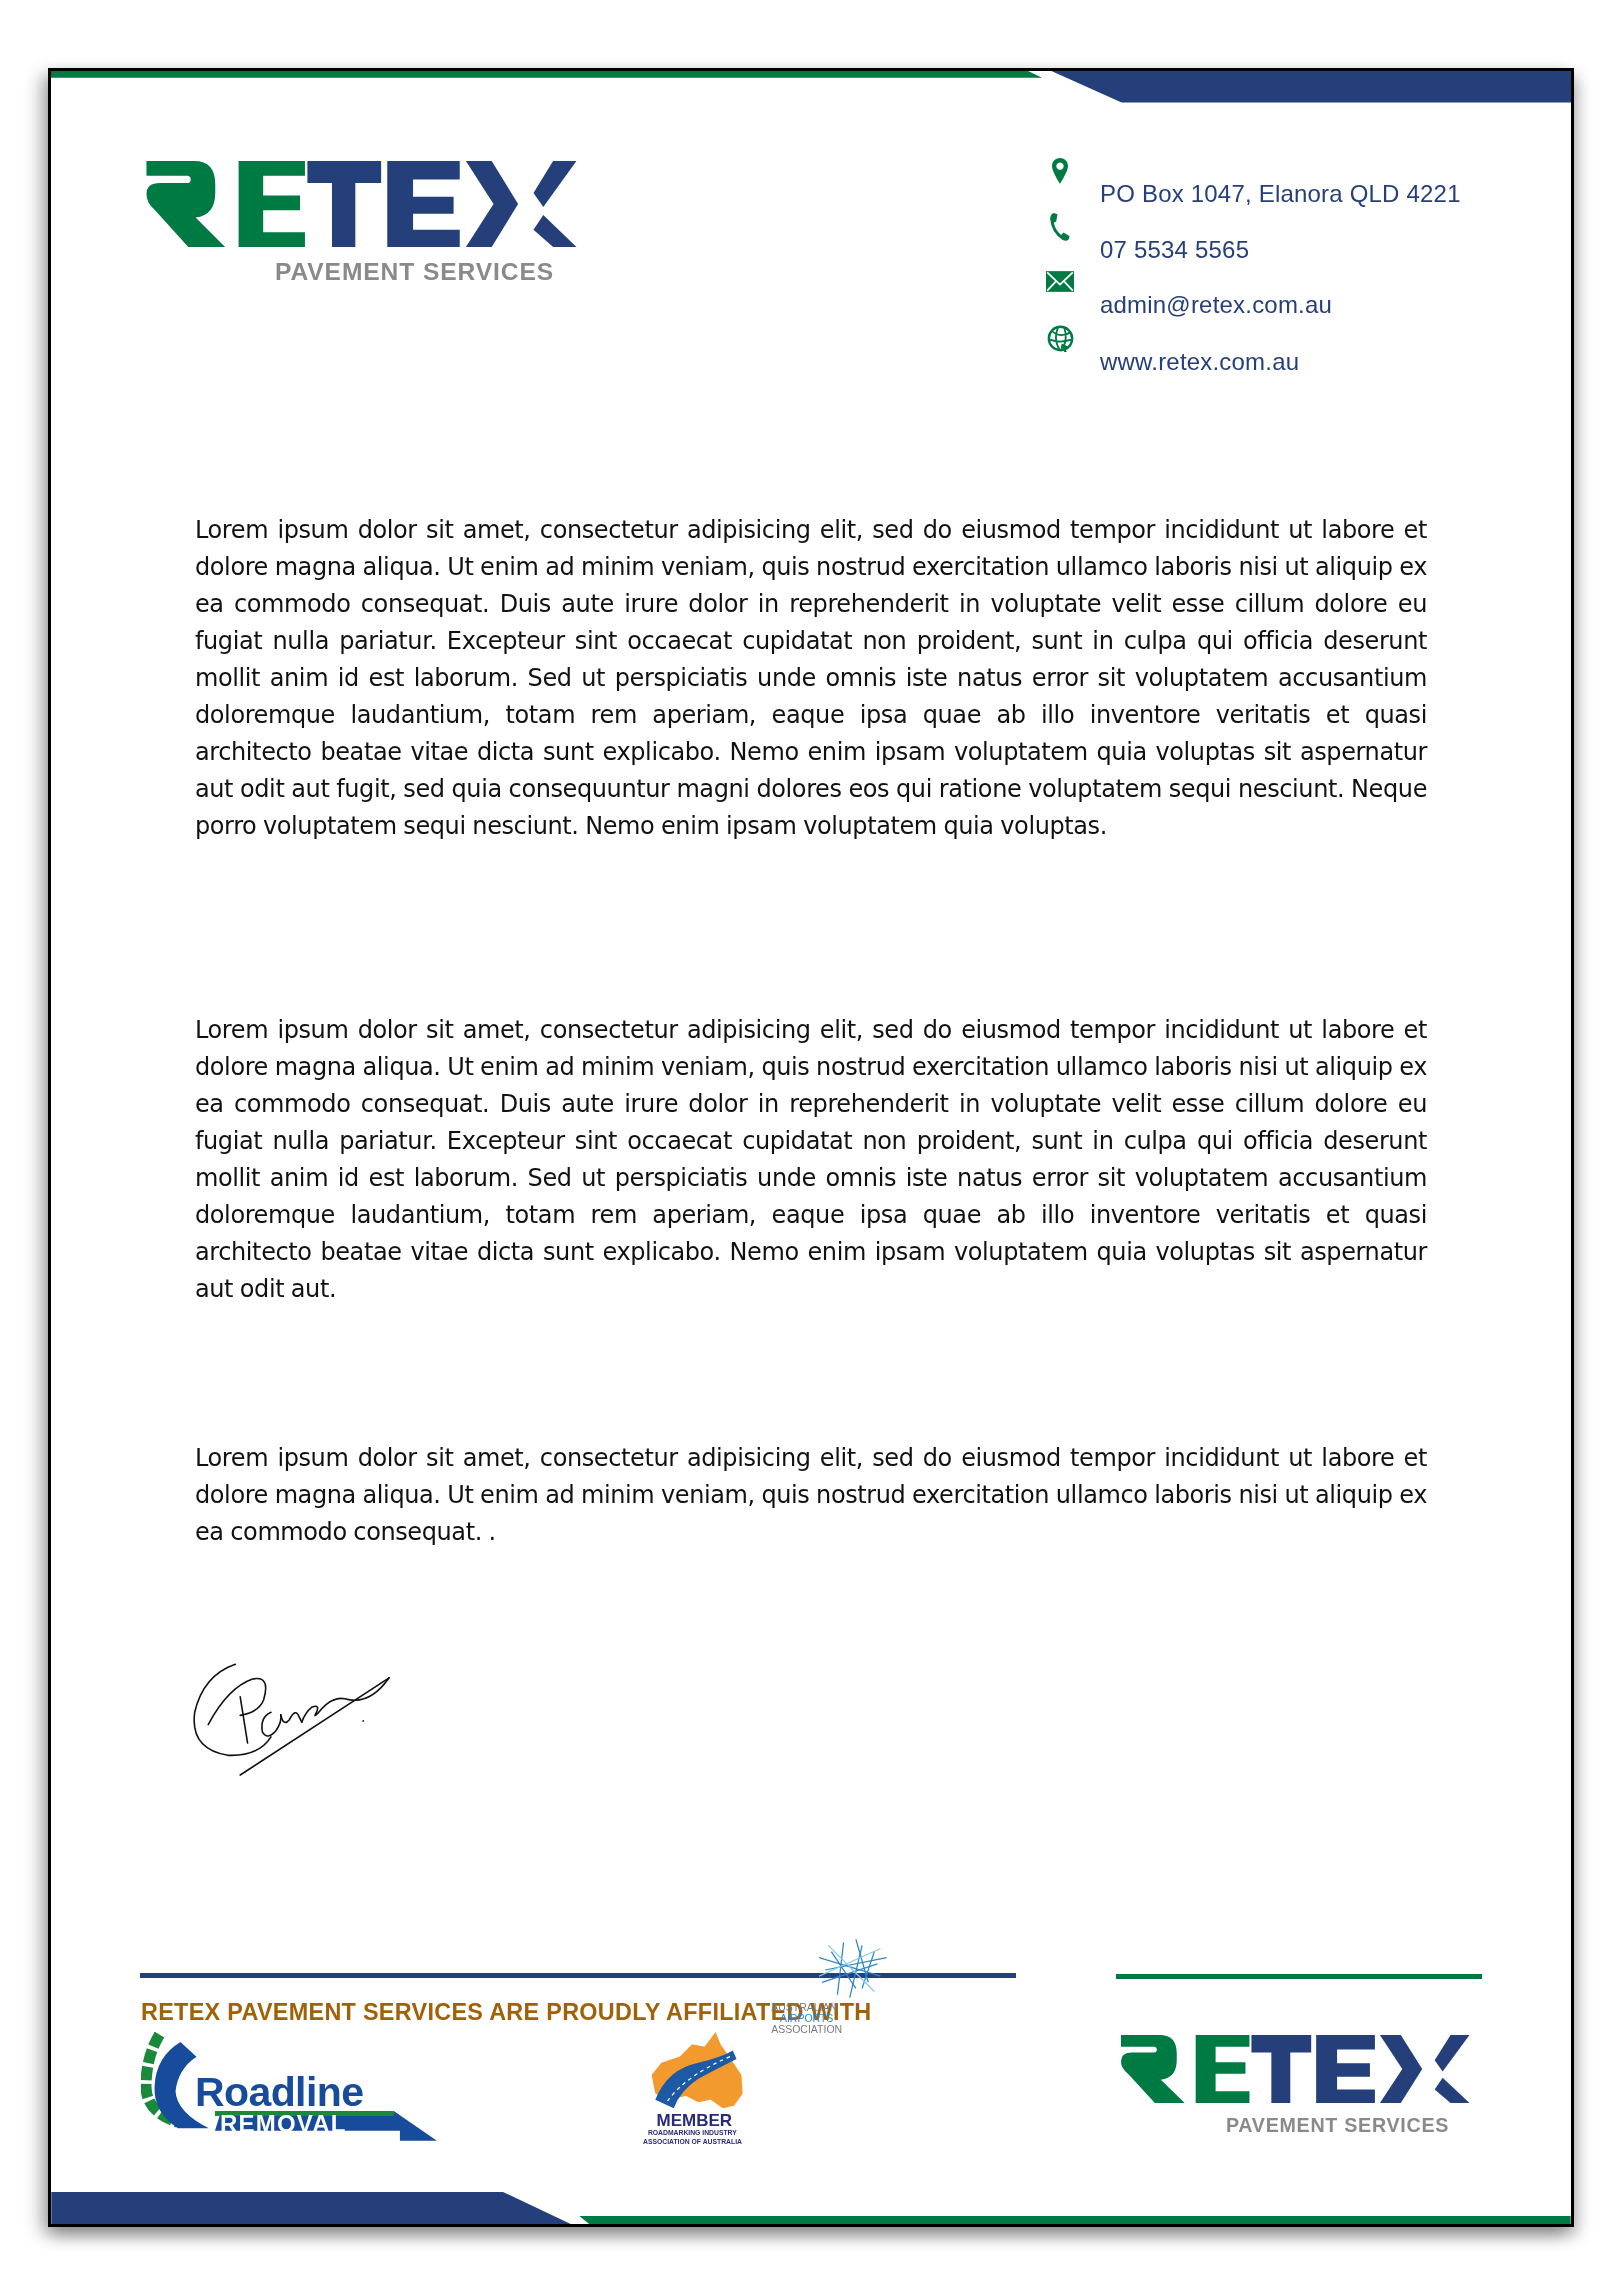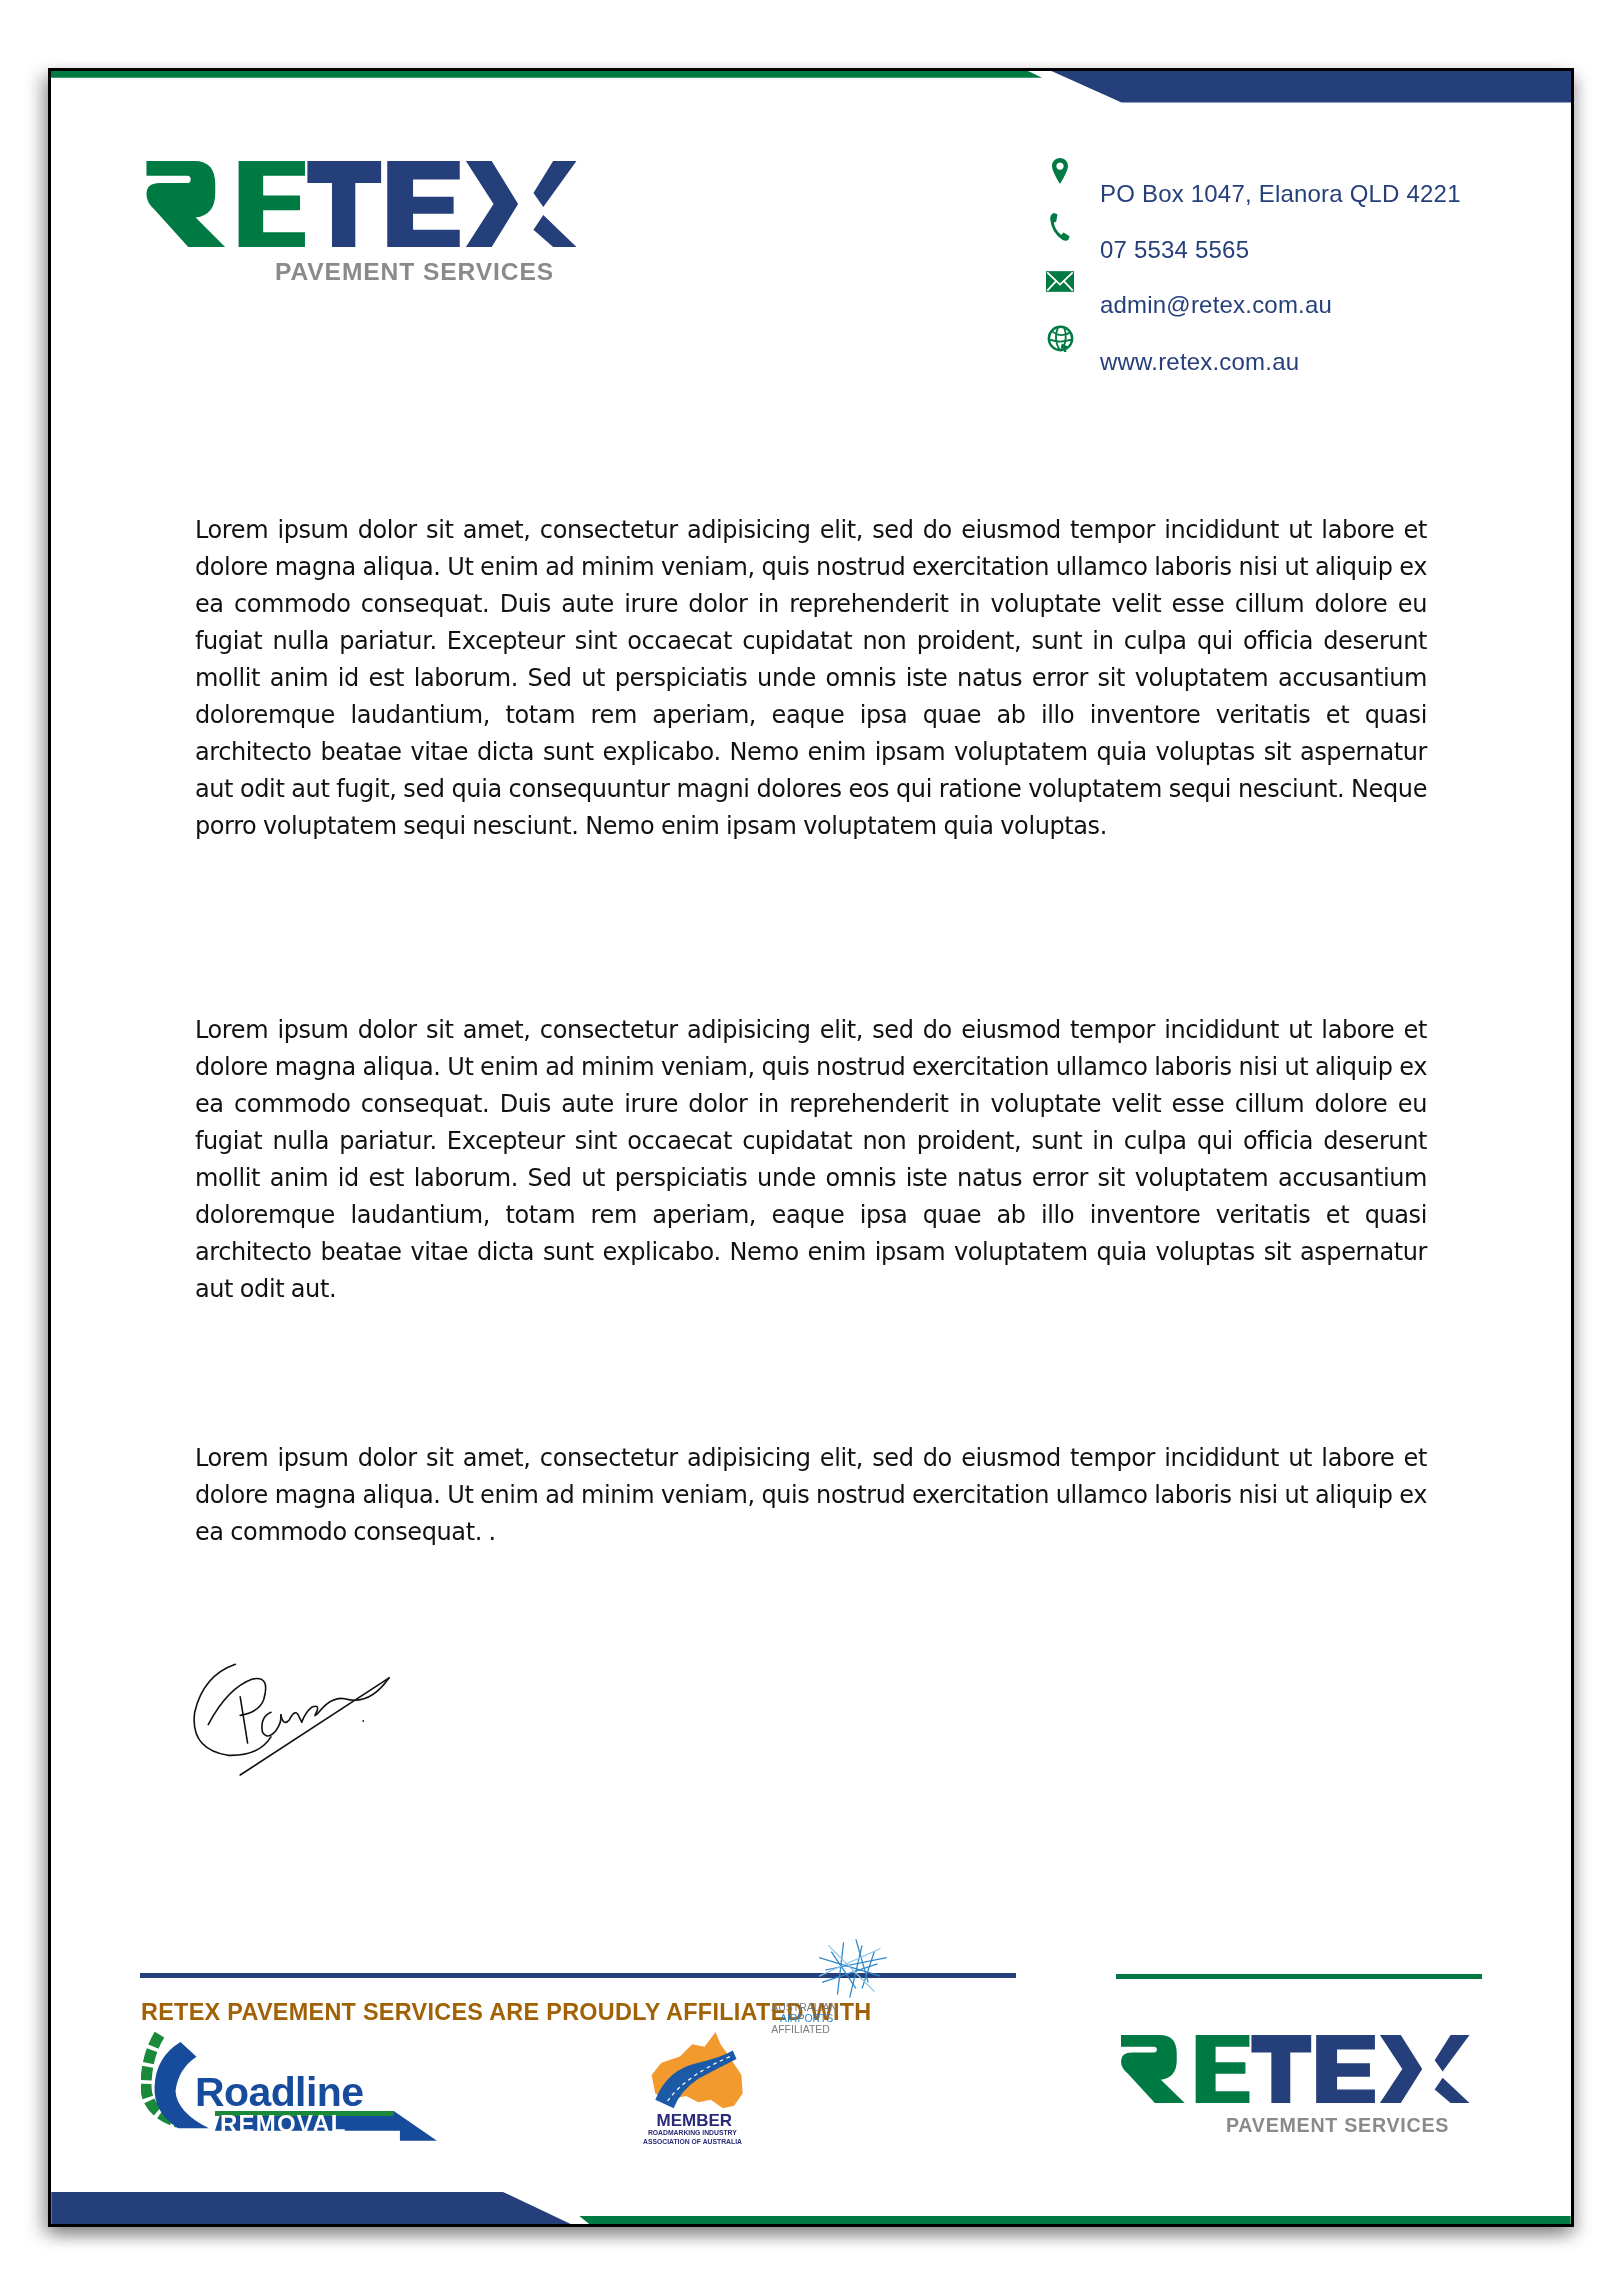--- a/index.html
+++ b/index.html
@@ -142,21 +142,21 @@
         <line x1="90" y1="20" x2="70" y2="80"></line>
           <line x1="5" y1="70" x2="95" y2="40"></line>
       </g>
       <g stroke="#8cc8ea" stroke-width="2" fill="none">
         <line x1="15" y1="10" x2="90" y2="85"></line>
           <line x1="0" y1="60" x2="100" y2="15"></line>
       </g>
     </svg>
     <div style="position:absolute;left:1.2px;top:62px;font-size:10.5px;color:#7a7a7a;font-family:'Liberation Sans',sans-serif;">AUSTRALIAN</div>
     <div style="position:absolute;left:9.9px;top:73px;font-size:10.5px;color:#2d86c9;font-family:'Liberation Sans',sans-serif;">AIRPORTS</div>
-    <div style="position:absolute;left:1.2px;top:84px;font-size:10.5px;color:#7a7a7a;font-family:'Liberation Sans',sans-serif;">AFFILIATED</div>
+    <div style="position:absolute;left:1.2px;top:84px;font-size:10.5px;color:#7a7a7a;font-family:'Liberation Sans',sans-serif;">ASSOCIATION</div>
   </div>
 
   <div class="abs" style="left:1070px;top:1964px;width:357px;height:99px;">
     <svg class="logo-svg" width="351" height="68" viewBox="0 0 705 140" preserveAspectRatio="none">
       <path d="M0,0 H78 Q112,0 112,38 V52 Q112,88 80,92 L128,140 H68 L14,80 Q0,68 0,54 Q0,36 22,36 H66 Q72,36 72,30 Q72,24 66,24 H0 Z" fill="#007a43"></path>
       <path d="M150,0 H258 V24 H190 V56 H250 V80 H190 V116 H258 V140 H150 Z" fill="#007a43"></path>
       <path d="M262,0 H382 V36 H340 V140 H302 V36 H262 Z" fill="#253f7a"></path>
       <path d="M392,0 H510 V30 H434 V58 H500 V86 H434 V112 H510 V140 H392 Z" fill="#253f7a"></path>
       <path d="M520,0 H562 L605,70 L562,140 H520 L565,70 Z" fill="#253f7a"></path>
       <path d="M700,0 H662 L630,52 L646,75 Z" fill="#253f7a"></path>

